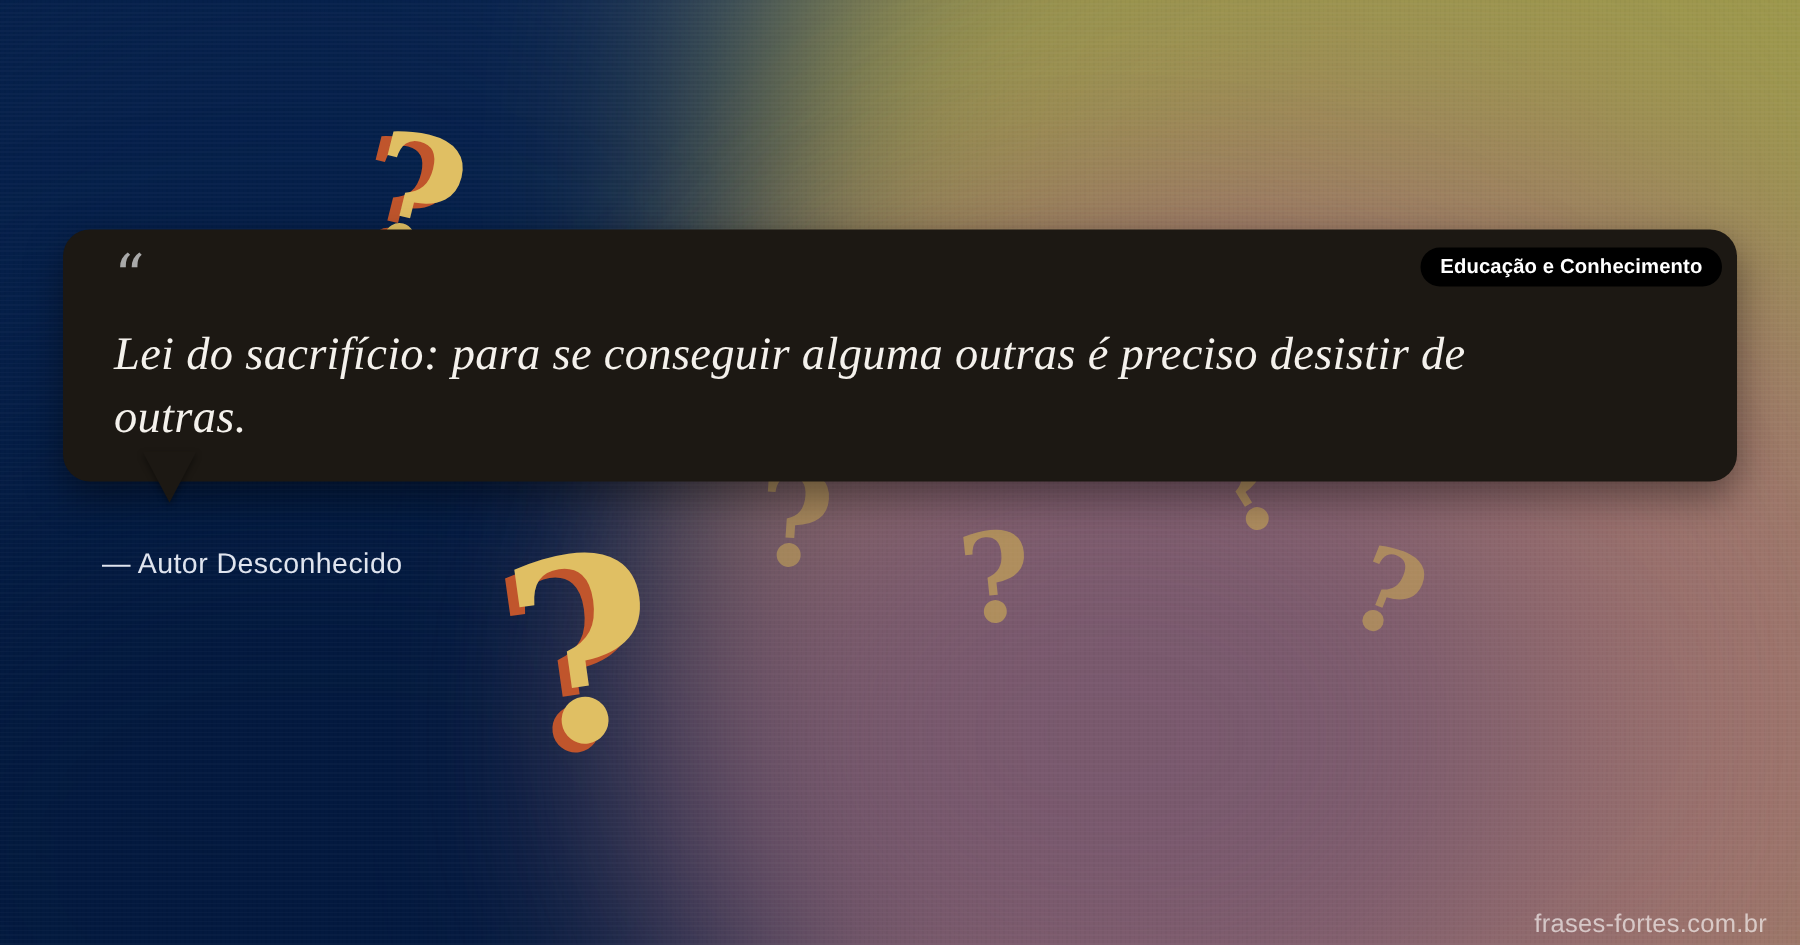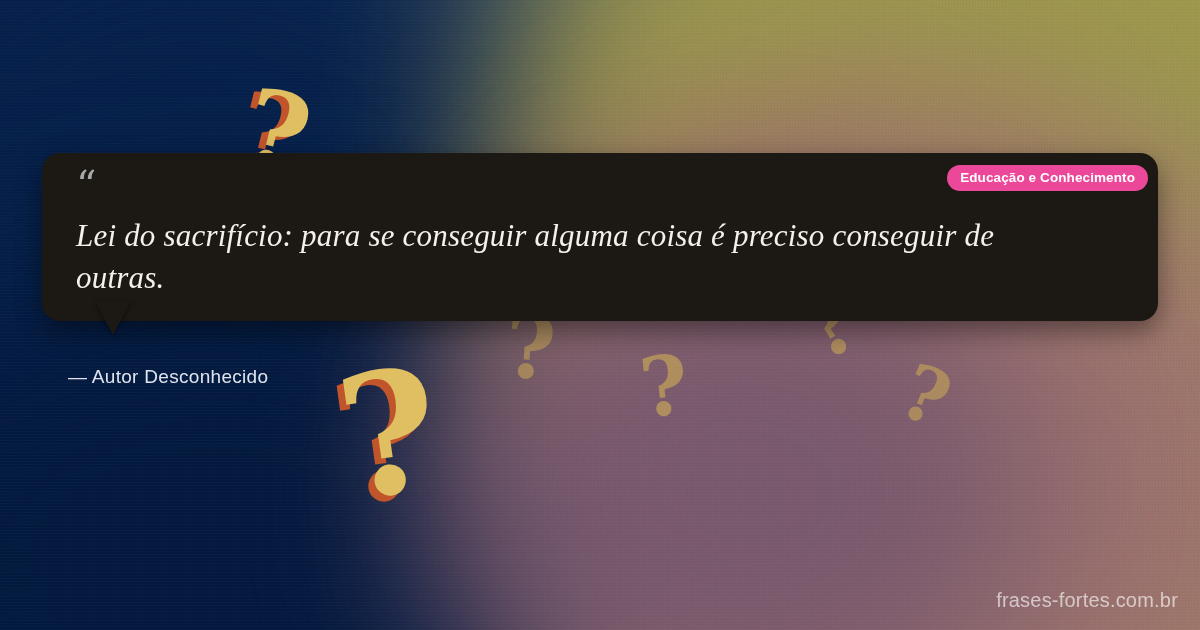--- a/index.html
+++ b/index.html
@@ -143,21 +143,21 @@
     line-height: 42px;
     color: #f4f1ec;
     max-width: 950px;
     letter-spacing: .2px;
   }
 
   .badge {
     position: absolute;
     right: 10px;
     top: 12px;
-    background: #ec4899;
+    background: #000000;
     color: #ffffff;
     font-size: 13.5px;
     font-weight: bold;
     padding: 5px 13px 6px 13px;
     border-radius: 14px;
     white-space: nowrap;
     letter-spacing: .1px;
   }
 
   
@@ -169,23 +169,23 @@
     font-size: 19px;
     letter-spacing: .3px;
     white-space: nowrap;
     margin-left: 16px;
   }
 
   
   .watermark {
     position: absolute;
     right: 22px;
-    bottom: 18px;
+    bottom: 4px;
     color: rgba(255,255,255,.62);
-    font-size: 20px;
+    font-size: 17px;
     letter-spacing: .2px;
   }
 </style>
 </head>
 <body>
 
 <div id="stage">
 
   <div class="bg-base"></div>
   <div class="bg-blob blob-navy"></div>
@@ -198,21 +198,21 @@
 
   <div class="qmark q-solid" id="q1">?</div>
   <div class="qmark q-solid" id="q2">?</div>
   <div class="qmark q-flat" id="q3">?</div>
   <div class="qmark q-flat" id="q4">?</div>
   <div class="qmark q-flat" id="q5">?</div>
   <div class="qmark q-flat" id="q6">?</div>
 
   <div class="quote-card">
     <span class="open-quote">“</span>
-    <p class="quote-text">Lei do sacrifício: para se conseguir alguma coisa é preciso conseguir de outras.</p>
+    <p class="quote-text">Lei do sacrifício: para se conseguir alguma outras é preciso desistir de outras.</p>
     <span class="badge">Educação e Conhecimento</span>
     <div class="quote-tail"></div>
   </div>
 
   <div class="author">— Autor Desconhecido</div>
 
   <div class="watermark">frases-fortes.com.br</div>
 
 </div>
 

